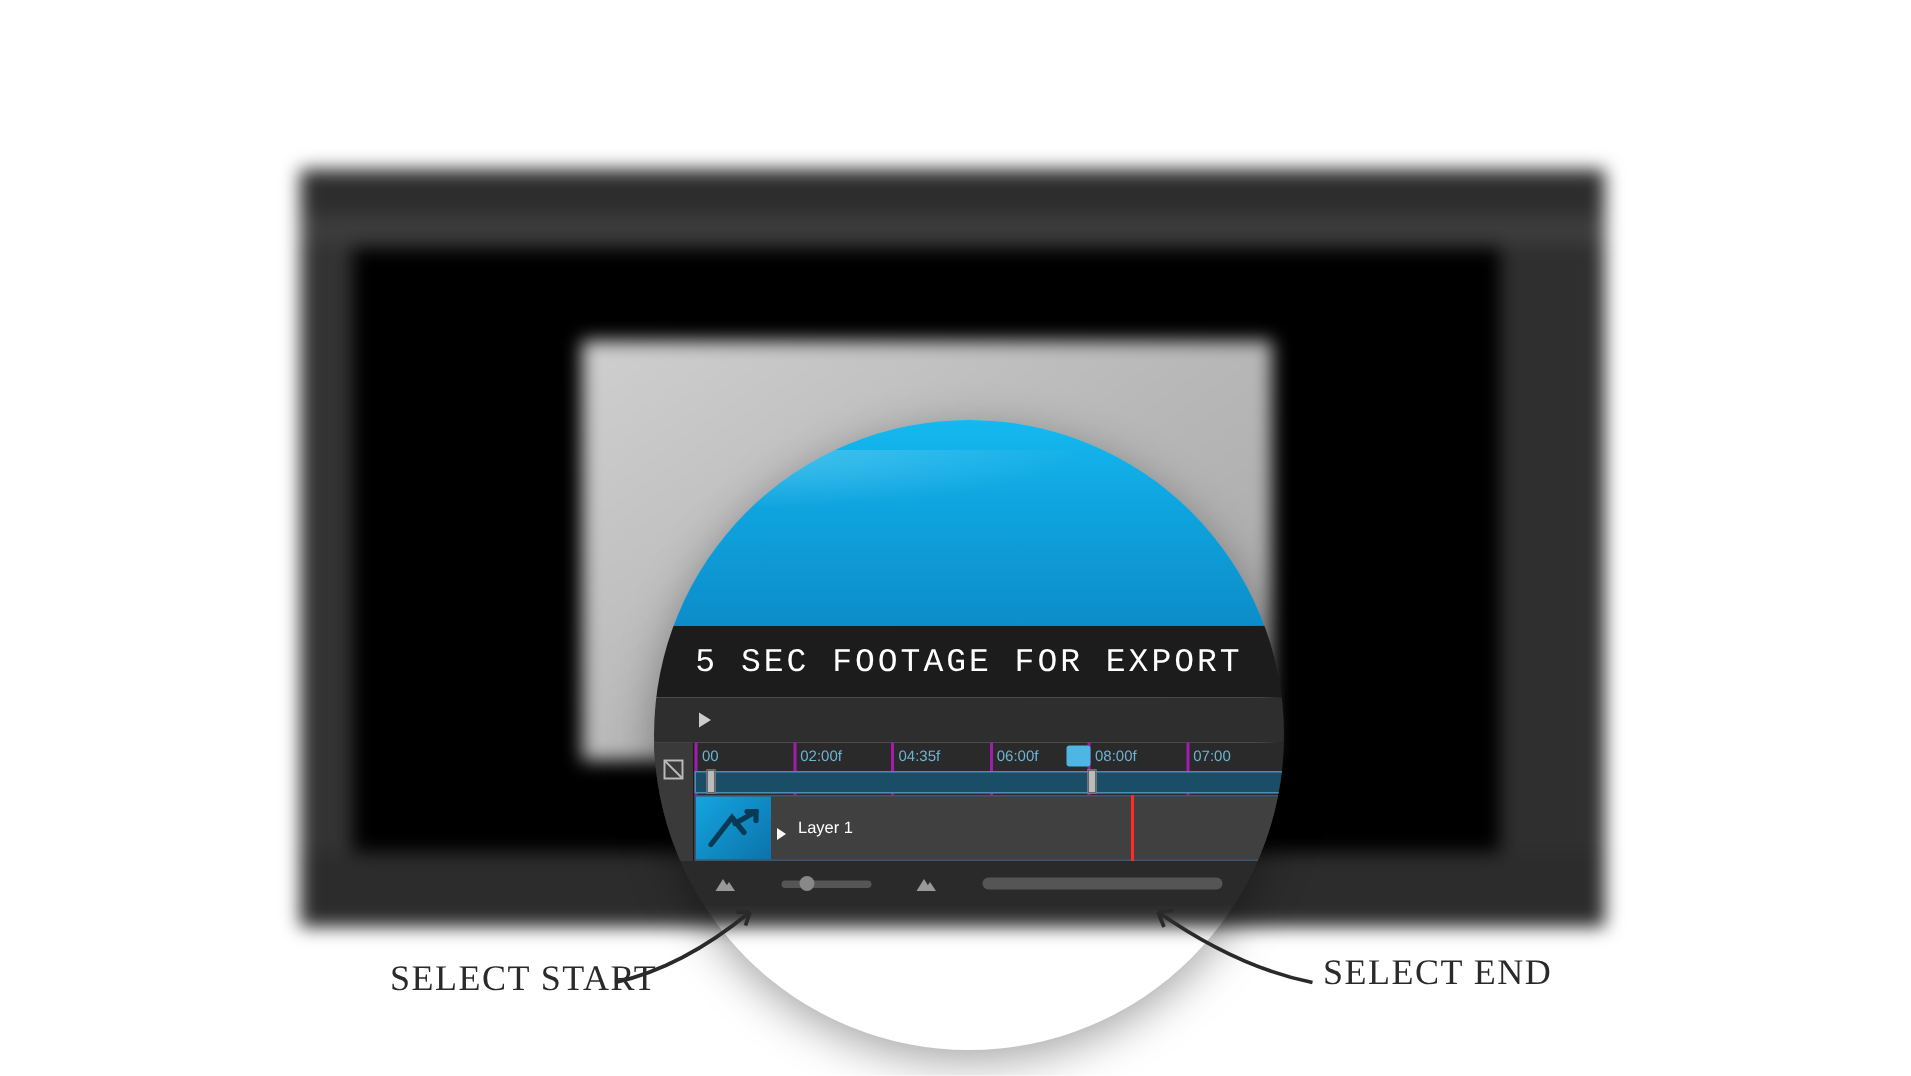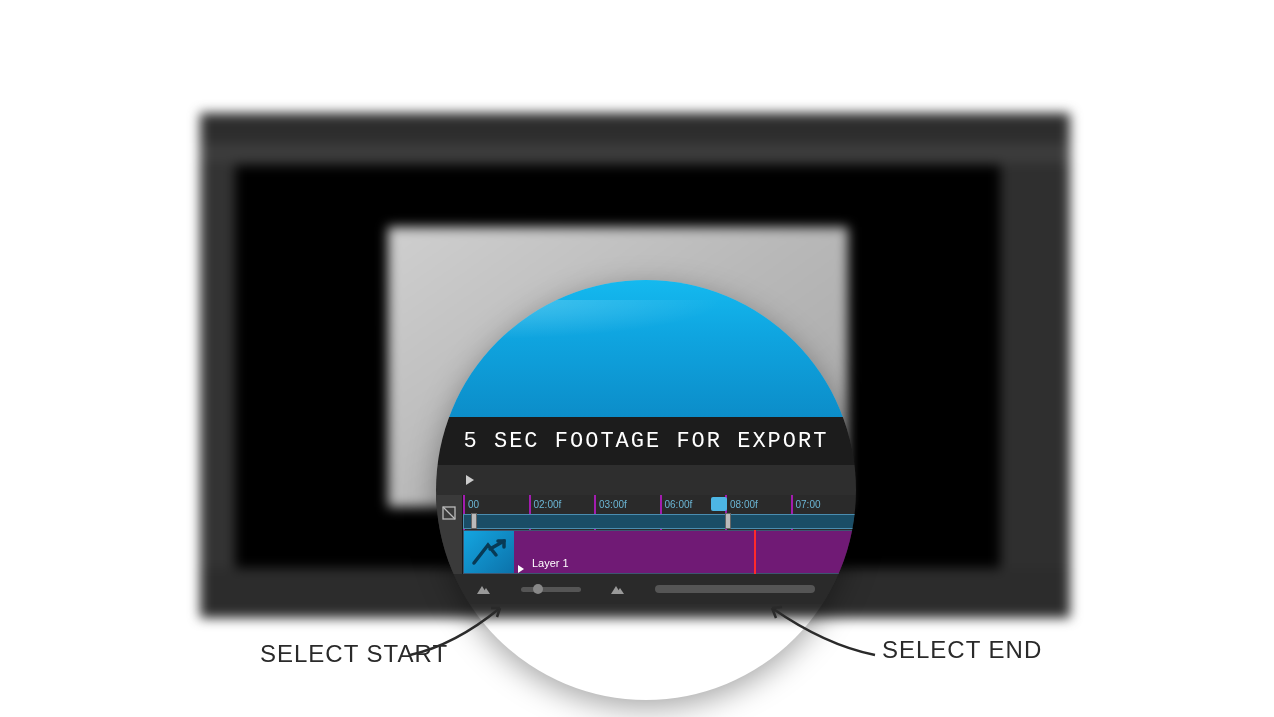--- a/index.html
+++ b/index.html
@@ -24,35 +24,35 @@
 .rulerbox{width:27px;background:#3a3a3a;border-right:1px solid #1a1a1a;display:flex;align-items:center;justify-content:center;font-size:11px}
 .rulerbox svg{width:14px;height:14px}
 .ticks{flex:1;position:relative;display:flex}
 .tick{flex:1;border-left:2px solid #a21caf;color:#6bb5d4;font-size:10px;padding:4px 0 0 3px;position:relative}
 .workarea{position:absolute;left:27px;right:0;top:19px;height:15px;background:#1a4d66;border:1px solid #4a8db0}
 .startmark{position:absolute;left:35px;top:18px;width:6px;height:16px;background:#bbb;border:1px solid #666}
 .endmark{position:absolute;left:289px;top:18px;width:6px;height:16px;background:#bbb;border:1px solid #666}
 .playhead{position:absolute;left:275px;top:2px;width:16px;height:14px;background:#4db6e4;border-radius:2px}
 .track{height:44px;background:#2a2a2a;display:flex}
 .trackbox{width:27px;background:#3a3a3a;border-right:1px solid #1a1a1a}
-.clip{flex:1;background:#701a75;border:1px solid #3d5670;display:flex;align-items:flex-end;position:relative}
+.clip{flex:1;background:#404040;border:1px solid #3d5670;display:flex;align-items:center;position:relative}
 .thumb{width:50px;height:100%;background:linear-gradient(135deg,#14a5e0,#0c72aa);position:relative}
 .thumb svg{position:absolute;left:6px;top:6px}
 .cliplabel{color:#fff;font-size:11px;padding:4px 6px}
 .cliptri{width:0;height:0;border-left:6px solid #fff;border-top:4px solid transparent;border-bottom:4px solid transparent;margin:7px 2px 0 4px}
 .redline{position:absolute;left:318px;top:0;bottom:0;width:2px;background:#ff2a2a}
 .scroll{height:30px;background:#2a2a2a;display:flex;align-items:center;justify-content:center;gap:30px}
 .slider{width:60px;height:5px;background:#555;border-radius:3px;position:relative}
 .slider::after{content:"";position:absolute;left:12px;top:-3px;width:10px;height:10px;background:#888;border-radius:50%}
 .mnt{width:14px;height:10px;position:relative}
 .mnt::before,.mnt::after{content:"";position:absolute;bottom:0;border-bottom:8px solid #999}
 .mnt::before{left:0;border-left:5px solid transparent;border-right:5px solid transparent}
 .mnt::after{left:5px;border-left:4px solid transparent;border-right:4px solid transparent;border-bottom-width:6px}
 .rail{width:160px;height:8px;background:#555;border-radius:4px}
-.label{position:absolute;font-family:Liberation Sans, sans-serif;font-size:24px;color:#2a2a2a;letter-spacing:1px}
+.label{position:absolute;font-family:Liberation Serif, serif;font-size:24px;color:#2a2a2a;letter-spacing:1px}
 .lstart{left:260px;top:640px}
 .lend{left:882px;top:636px}
 .arrow{position:absolute;pointer-events:none}
 .astart{left:405px;top:600px;width:110px;height:60px}
 .aend{left:760px;top:600px;width:120px;height:60px}
 </style>
 </head>
 <body>
 
 <div class="stage">
@@ -79,21 +79,21 @@
   <div class="ruler">
     <div class="rulerbox">
       <svg viewBox="0 0 14 14">
           <rect x="1" y="1" width="12" height="12" fill="none" stroke="#bbb" stroke-width="1.3"></rect>
           <line x1="1" y1="1" x2="13" y2="13" stroke="#bbb" stroke-width="1.3"></line>
         </svg>
     </div>
     <div class="ticks">
       <div class="tick">00</div>
       <div class="tick">02:00f</div>
-      <div class="tick">03:00f</div>
+      <div class="tick">04:35f</div>
       <div class="tick">06:00f</div>
       <div class="tick">08:00f</div>
       <div class="tick">07:00</div>
     </div>
     <div class="workarea"></div>
     <div class="startmark"></div>
     <div class="playhead"></div>
     <div class="endmark"></div>
   </div>
   <div class="track" style="position:relative">

